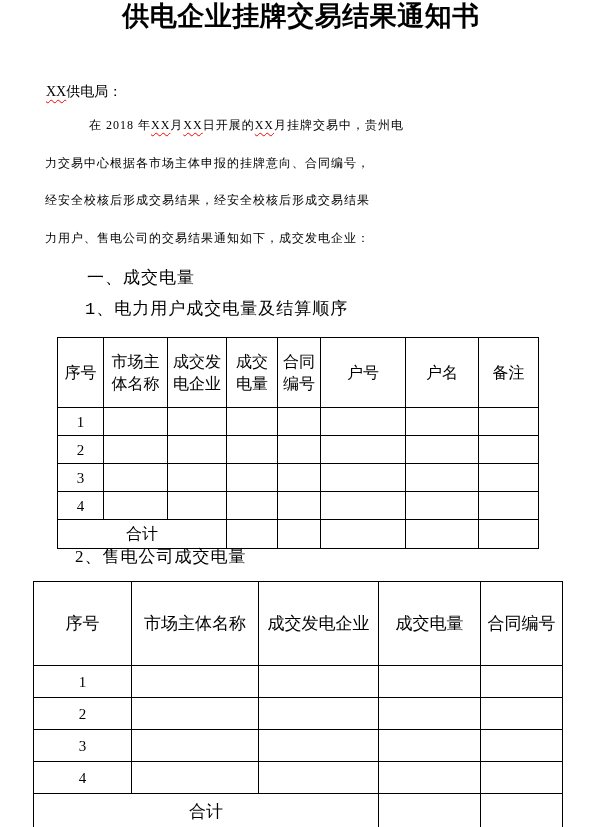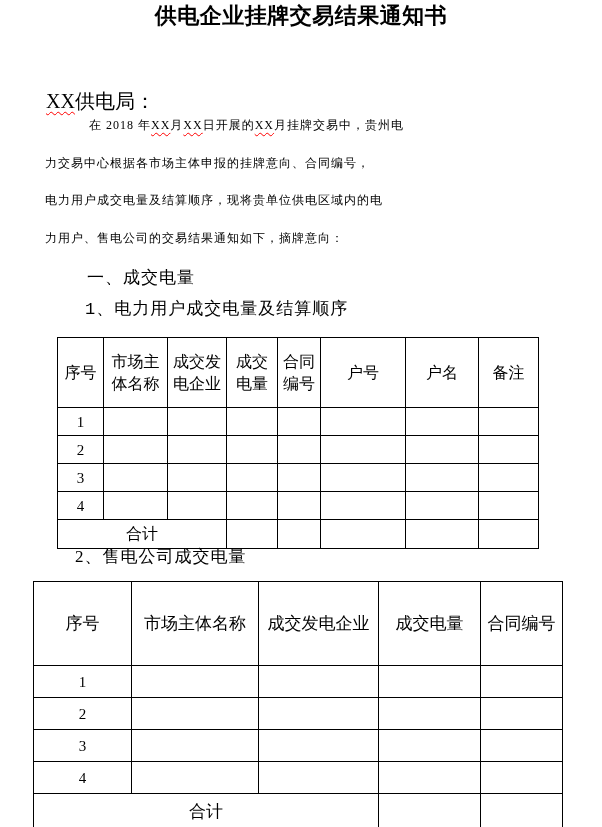--- a/index.html
+++ b/index.html
@@ -19,31 +19,31 @@
     position: absolute;
     inset: 0;
     background: #ffffff;
   }
   .doc-title {
     position: absolute;
     top: 0px;
     left: 0;
     width: 602px;
     text-align: center;
-    font-size: 22px;
+    font-size: 27px;
     font-weight: bold;
     line-height: 32px;
     letter-spacing: 0.5px;
     white-space: nowrap;
   }
   .salutation {
     position: absolute;
     left: 46px;
-    top: 90px;
-    font-size: 20px;
+    top: 80px;
+    font-size: 14px;
     line-height: 23px;
     white-space: nowrap;
   }
   .para {
     position: absolute;
     left: 45px;
     top: 107px;
     width: 515px;
     font-size: 12px;
   }
@@ -101,22 +101,22 @@
 
 <div class="page">
 
   <div class="doc-title">供电企业挂牌交易结果通知书</div>
 
   <div class="salutation"><span class="wavy">XX</span>供电局：</div>
 
   <div class="para">
     <div class="line indent">在 2018 年<span class="wavy">XX</span>月<span class="wavy">XX</span>日开展的<span class="wavy">XX</span>月挂牌交易中，贵州电</div>
     <div class="line">力交易中心根据各市场主体申报的挂牌意向、合同编号，</div>
-    <div class="line">电力用户成交电量及结算顺序，现将贵单位供电区域内的电</div>
-    <div class="line">力用户、售电公司的交易结果通知如下，摘牌意向：</div>
+    <div class="line">经安全校核后形成交易结果，经安全校核后形成交易结果</div>
+    <div class="line">力用户、售电公司的交易结果通知如下，成交发电企业：</div>
   </div>
 
   <div class="heading h-section">一、成交电量</div>
   <div class="heading h-sub1">1、电力用户成交电量及结算顺序</div>
 
   <table class="doc-table t1">
     <colgroup>
       <col style="width:46px">
         <col style="width:64px">
         <col style="width:59px">

